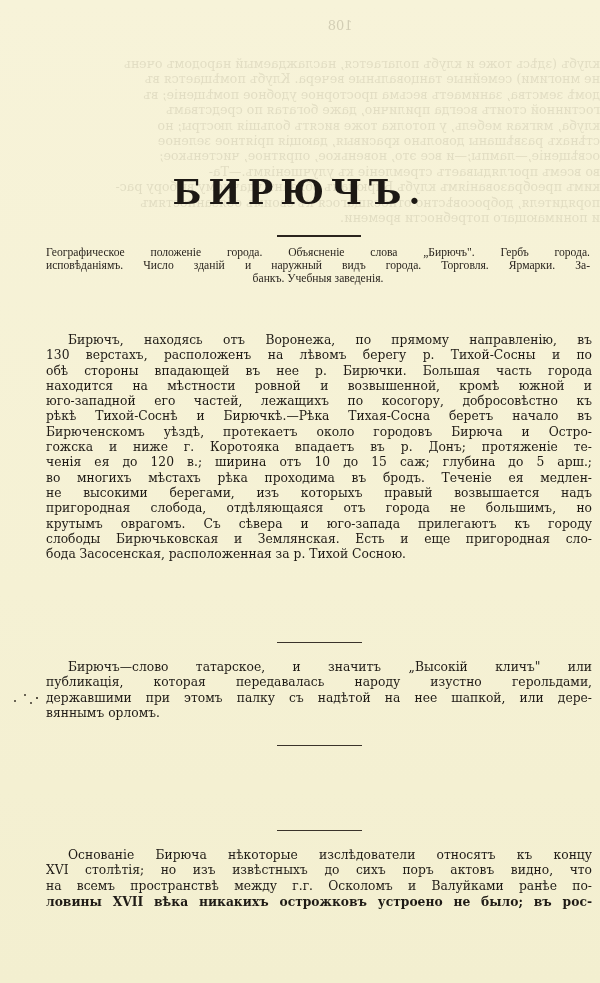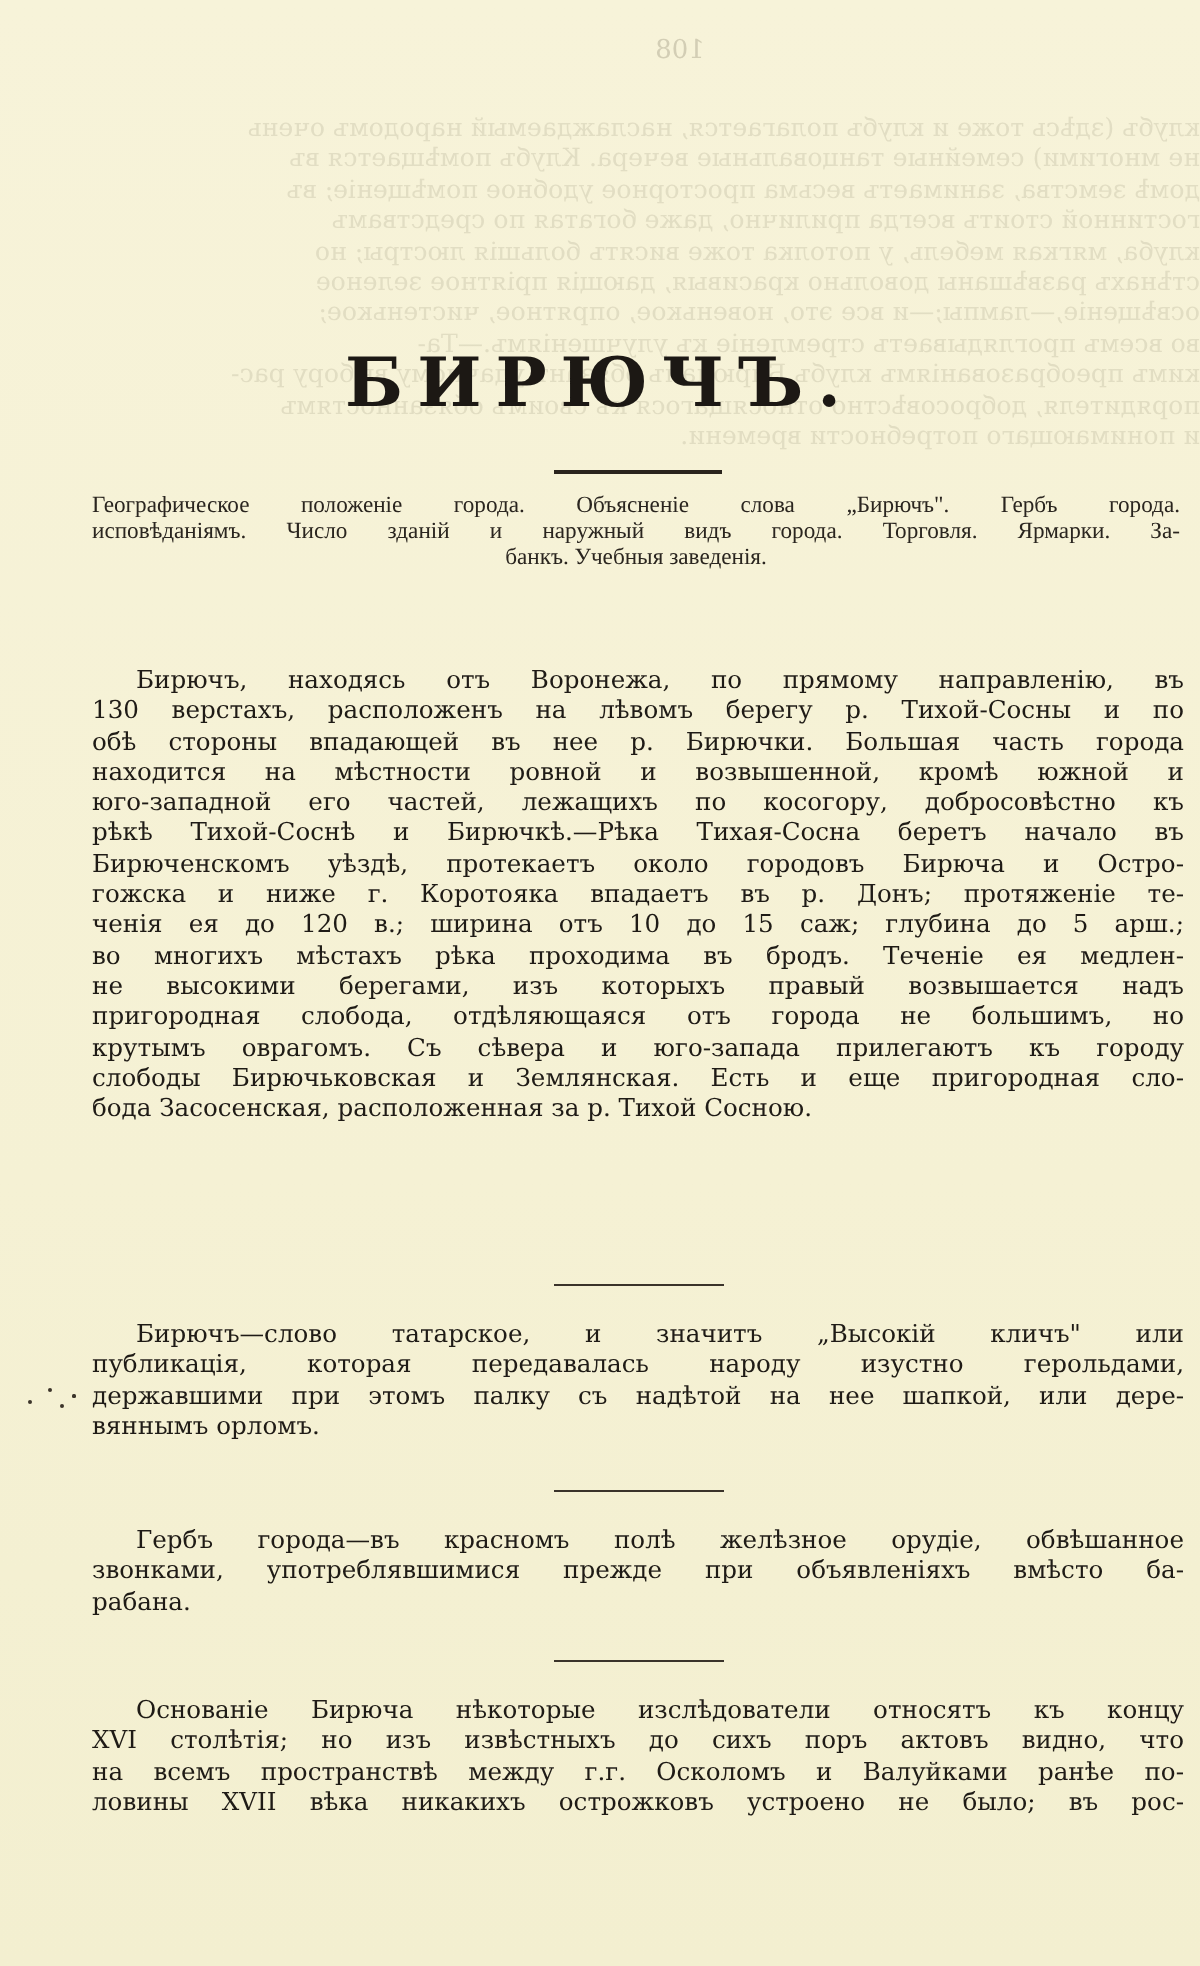--- a/index.html
+++ b/index.html
@@ -207,28 +207,23 @@
 
   <div class="para" id="p2">
     <span class="line first">Бирючъ—слово татарское, и значитъ „Высокій кличъ" или</span>
     <span class="line">публикація, которая передавалась народу изустно герольдами,</span>
     <span class="line">державшими при этомъ палку съ надѣтой на нее шапкой, или дере-</span>
     <span class="line last">вяннымъ орломъ.</span>
   </div>
 
   <div class="sep" id="sep2"></div>
 
-  <div class="para" id="p3">
-    <span class="line first">Гербъ города—въ красномъ полѣ желѣзное орудіе, обвѣшанное</span>
-    <span class="line">звонками, употреблявшимися прежде при объявленіяхъ вмѣсто ба-</span>
-    <span class="line last">рабана.</span>
-  </div>
 
   <div class="sep" id="sep3"></div>
 
   <div class="para" id="p4">
     <span class="line first">Основаніе Бирюча нѣкоторые изслѣдователи относятъ къ концу</span>
     <span class="line">XVI столѣтія; но изъ извѣстныхъ до сихъ поръ актовъ видно, что</span>
     <span class="line">на всемъ пространствѣ между г.г. Осколомъ и Валуйками ранѣе по-</span>
-    <span class="line" style="text-align-last: justify;">ловины XVII вѣка никакихъ острожковъ устроено не было; въ рос-</span>
+    <span class="line" style="text-align-last: justify; font-weight: bold;">ловины XVII вѣка никакихъ острожковъ устроено не было; въ рос-</span>
   </div>
 
 </div>
 
 </body></html>

